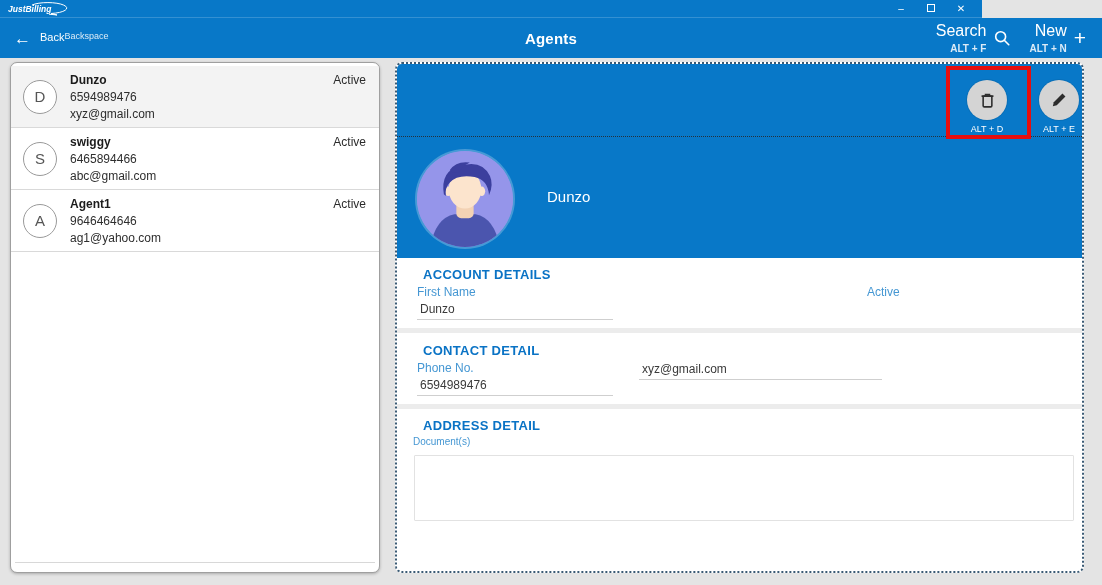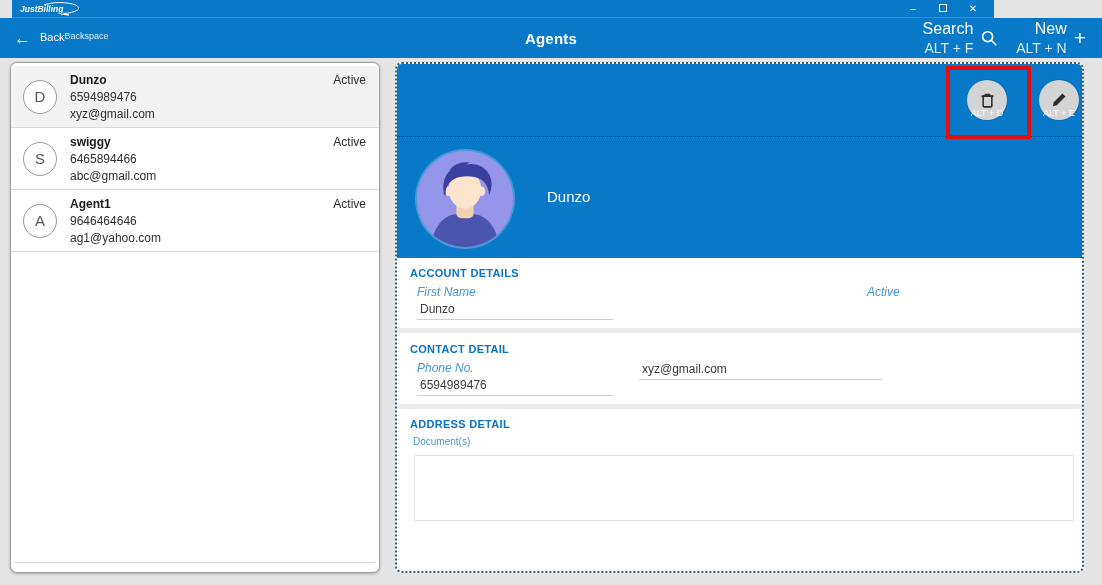--- a/index.html
+++ b/index.html
@@ -2,41 +2,41 @@
 <html><head>
 <meta charset="utf-8">
 <style>
   * { margin:0; padding:0; box-sizing:border-box; }
   html,body { width:1102px; height:585px; overflow:hidden; }
   body { font-family:"Liberation Sans", sans-serif; background:#e4e4e4; position:relative; }
 
   
   .titlebar { position:absolute; left:0; top:0; width:982px; height:18px;
     background:#0878c8; display:flex; align-items:flex-end; justify-content:space-between;
-    border-bottom:1px solid rgba(255,255,255,0.18);margin-left:12px; }
+    border-bottom:1px solid rgba(255,255,255,0.18); }
   .logo { display:flex; align-items:center; padding-left:5px; }
   .win-controls { display:flex; align-items:center; gap:0; padding-right:6px; }
   .win-btn { width:30px; height:18px; display:flex; align-items:center; justify-content:center;
     color:#fff; font-size:10px; cursor:pointer; }
   .max-box { width:8px; height:8px; border:1px solid #fff; display:inline-block; }
 
   
   .header { position:absolute; left:0; top:18px; width:1102px; height:40px;
     background:#0878c8; display:flex; align-items:center; color:#fff; }
   .back-group { display:flex; align-items:center; gap:9px; padding-left:14px; width:220px; }
   .back-arrow { font-size:17px; line-height:1; cursor:pointer; }
   .back-labels { display:flex; flex-direction:row; line-height:1.25; }
   .back-main { font-size:11px; }
   .back-sub { font-size:9px; color:#dcebf7; }
   .page-title { flex:1; text-align:center; font-size:15px; font-weight:700; letter-spacing:0.2px; }
   .header-right { display:flex; align-items:center; gap:18px; padding-right:16px; width:220px; justify-content:flex-end; }
   .cmd-group { display:flex; align-items:center; gap:7px; cursor:pointer; }
   .cmd-labels { display:flex; flex-direction:column; align-items:flex-end; line-height:1.3; }
   .cmd-main { font-size:16px; }
-  .cmd-sub { font-size:14px; color:#dcebf7; }
+  .cmd-sub { font-size:10px; color:#dcebf7;font-weight:bold; }
   .plus-glyph { font-size:21px; font-weight:300; line-height:1; }
 
   
   .list-card { position:absolute; left:10px; top:62px; width:370px; height:511px;
     background:#fff; border:1px solid #9f9f9f; border-radius:7px;
     box-shadow:0 1px 3px rgba(0,0,0,0.25); overflow:hidden; padding-top:3px; }
   .agent-row { position:relative; height:62px; border-bottom:1px solid #d9d9d9;
     display:flex; align-items:center; cursor:pointer; }
   .agent-row.selected { background:#f3f3f3; }
   .list-avatar { width:34px; height:34px; border:1px solid #9a9a9a; border-radius:50%;
@@ -51,36 +51,36 @@
   
   .detail-card { position:absolute; left:395px; top:62px; width:689px; height:511px;
     background:#fff; border:2px dotted #3a5a74; border-radius:7px; overflow:hidden; }
   .detail-hero { position:relative; width:100%; height:194px; background:#0878c8; }
   .hero-dotted-line { position:absolute; left:0; right:0; top:72px; border-top:1px dotted #23313d; }
   .action-btn { position:absolute; width:40px; height:40px; border-radius:50%;
     background:#d4d4d4; display:flex; align-items:center; justify-content:center;
     cursor:pointer; box-shadow:0 0 0 1px rgba(0,0,0,0.08); }
   .btn-delete { left:570px; top:16px; }
   .btn-edit { left:642px; top:16px; }
-  .action-caption { position:absolute; color:#fff; font-size:9px; width:60px; text-align:center; top:44px; }
+  .action-caption { position:absolute; color:#fff; font-size:9px; width:60px; text-align:center; top:60px; }
   .cap-delete { left:560px; }
   .cap-edit { left:632px; }
   .highlight-box { position:absolute; left:549px; top:2px; width:85px; height:73px;
     border:4px solid #e60e0e; pointer-events:none; }
   .detail-avatar { position:absolute; left:20px; top:87px; width:96px; height:96px;
     border-radius:50%; background:#9595ea; overflow:hidden;
     box-shadow:0 0 0 2px rgba(255,255,255,0.25); }
   .detail-name { position:absolute; left:150px; top:124px; color:#fff; font-size:15px; }
 
   .detail-body { position:relative; width:100%; height:317px; background:#fff; }
-  .section-title { position:absolute; left:13px; font-size:11px; font-weight:bold;
+  .section-title { position:absolute; left:26px; font-size:13px; font-weight:bold;
     color:#0a73c5; letter-spacing:0.3px; }
   .t-account { top:9px; } .t-contact { top:85px; } .t-address { top:160px; }
   .field { position:absolute; }
-  .field-label { font-size:12px; color:#4597d3; margin-bottom:2px;font-style:italic; }
+  .field-label { font-size:12px; color:#4597d3; margin-bottom:2px; }
   .field-value { font-size:12px; color:#3a3a3a; border-bottom:1px solid #cfcfcf;
     padding:1px 0 3px 3px; }
   .f-firstname { left:20px; top:27px; width:196px; }
   .f-active   { left:470px; top:27px; width:209px; }
   .f-phone    { left:20px; top:103px; width:196px; }
   .f-email    { left:242px; top:103px; width:243px; }
   .sep-band { position:absolute; left:0; right:0; height:5px; background:#ececec; }
   .sep-1 { top:70px; } .sep-2 { top:146px; }
   .doc-label { position:absolute; left:16px; top:178px; font-size:10px; color:#4597d3; }
   .doc-box { position:absolute; left:17px; top:197px; width:660px; height:66px;

